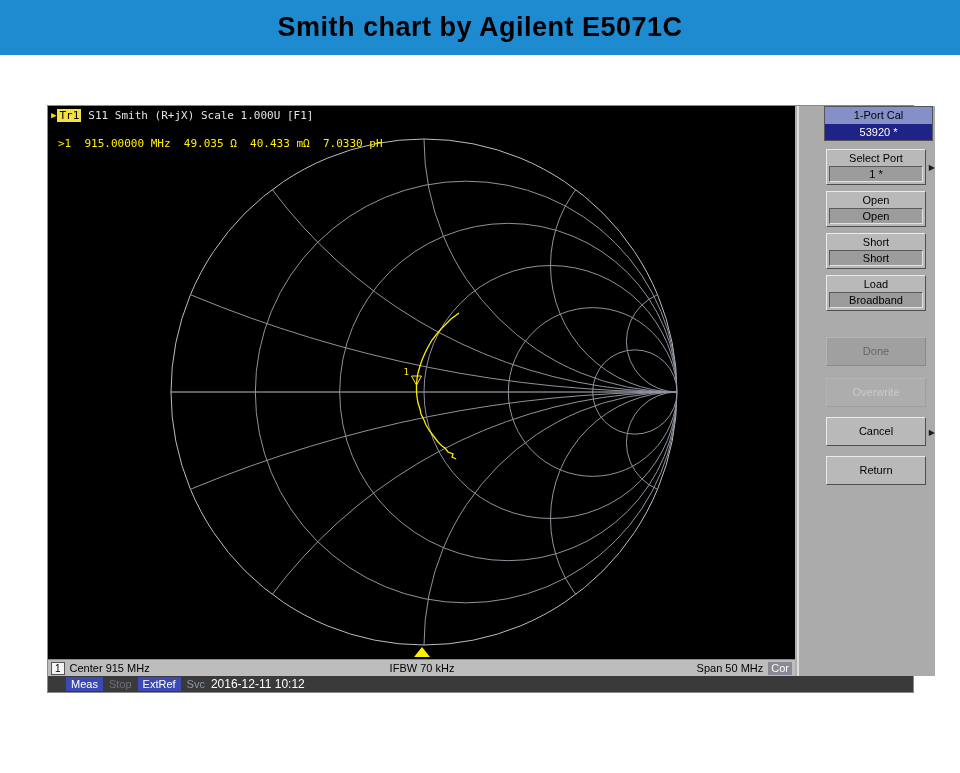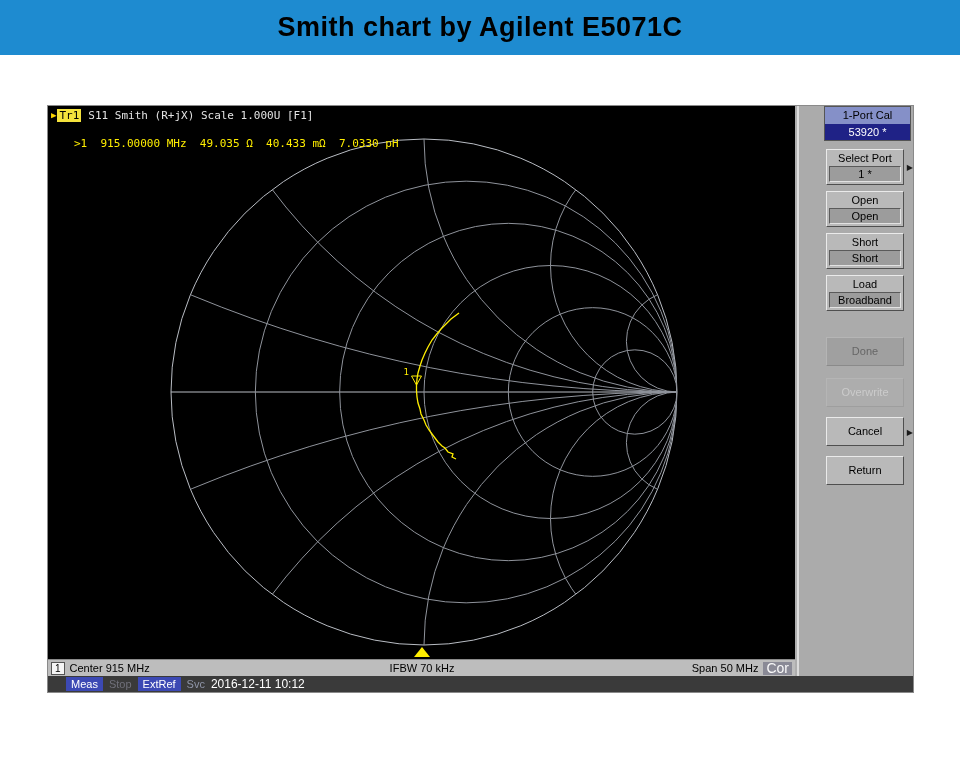--- a/index.html
+++ b/index.html
@@ -17,46 +17,46 @@
     background:#aeaeae;box-shadow:0 0 0 1px #8a8a8a;}
 
   
   .chart-area{position:absolute;left:0;top:0;width:747px;height:553px;background:#000;}
   .chart-area svg{position:absolute;left:0;top:0;}
   .trace-header{position:absolute;left:3px;top:3px;
     font-family:"DejaVu Sans Mono",monospace;font-size:11px;white-space:pre;}
   .tr-arrow{color:#ffd700;font-size:9px;vertical-align:1px;}
   .tr-badge{background:#f4e23c;color:#000;padding:0 2px;margin-left:1px;}
   .tr-text{color:#e3e3e3;margin-left:7px;}
-  .marker-readout{position:absolute;left:26px;top:31px;color:#ffee00;
+  .marker-readout{position:absolute;left:10px;top:31px;color:#ffee00;
     font-family:"DejaVu Sans Mono",monospace;font-size:11px;white-space:pre;}
 
   
   .status-bar{position:absolute;left:0;top:553px;width:747px;height:17px;
     background:#bdbdbd;display:flex;align-items:center;font-size:11px;color:#000;
     padding:0 3px;box-sizing:border-box;border-top:1px solid #8a8a8a;}
   .chan{background:#f5f5f5;border:1px solid #555;font-size:10px;line-height:11px;
     padding:0 3px;margin-right:5px;}
   .ifbw{position:absolute;left:374px;transform:translateX(-50%);}
   .span-wrap{margin-left:auto;display:flex;align-items:center;gap:5px;}
-  .cor{background:#8a8a96;color:#fafafa;font-size:14px;line-height:13px;padding:0 3px;}
+  .cor{background:#8a8a96;color:#fafafa;font-size:11px;line-height:13px;padding:0 3px;}
 
   
   .bottom-bar{position:absolute;left:0;top:570px;width:865px;height:16px;background:#3a3a3a;
     display:flex;align-items:center;font-size:11px;
     padding:0 18px;box-sizing:border-box;gap:6px;}
   .bb-items{display:flex;align-items:center;gap:6px;}
   .bb-item{line-height:14px;}
   .bb-item.active{background:#3c49b4;color:#fff;padding:0 5px;}
   .bb-item.dim{color:#70707a;}
   .bb-item.dim2{color:#8f95a8;}
   .datetime{color:#ffffff;font-size:12px;}
 
   
-  .sidebar{position:absolute;left:749px;top:0;width:116px;height:570px;
+  .sidebar{position:absolute;left:749px;top:0;width:138px;height:570px;
     background:#ababab;border-left:2px solid #dcdcdc;box-sizing:border-box;padding-left:24px;}
   .sk-header{margin:0 2px 8px 1px;border:1px solid #555;}
   .sk-header-title{background:#8590c8;color:#000;text-align:center;font-size:11px;line-height:17px;}
   .sk-header-value{background:#1f2286;color:#fff;text-align:center;font-size:11px;line-height:16px;}
   .softkey{position:relative;margin:6px 9px 0 3px;background:#b9b9b9;text-align:center;
     font-size:11px;color:#000;padding:2px;border:1px solid;
     border-color:#eaeaea #4f4f4f #4f4f4f #eaeaea;}
   .softkey.single{padding:7px 2px;}
   .sk-label{line-height:13px;}
   .sk-value{margin-top:1px;background:#9c9c9c;line-height:14px;border:1px solid;

